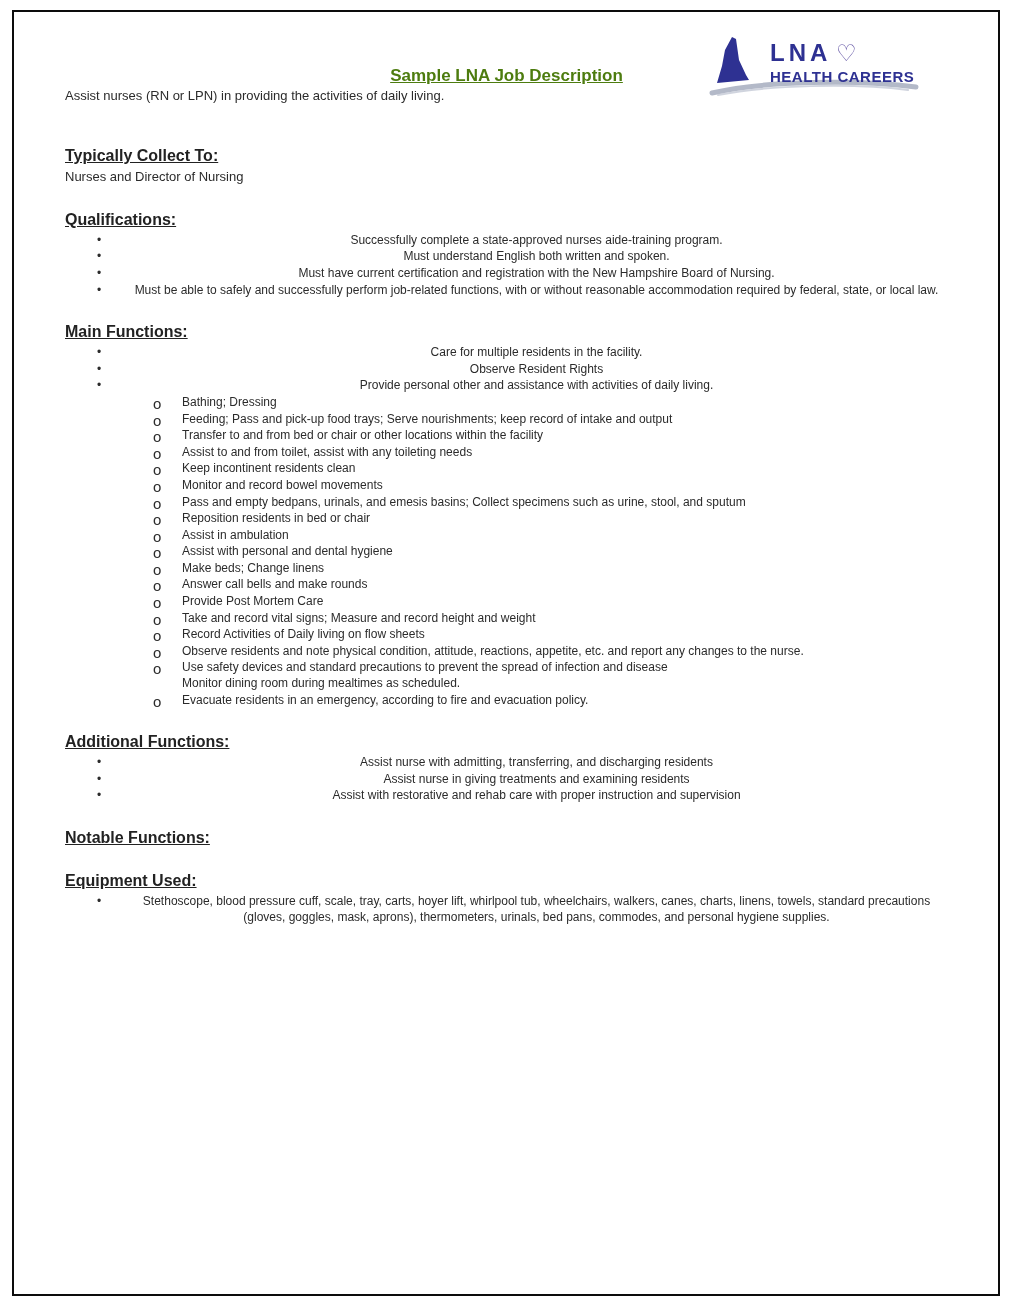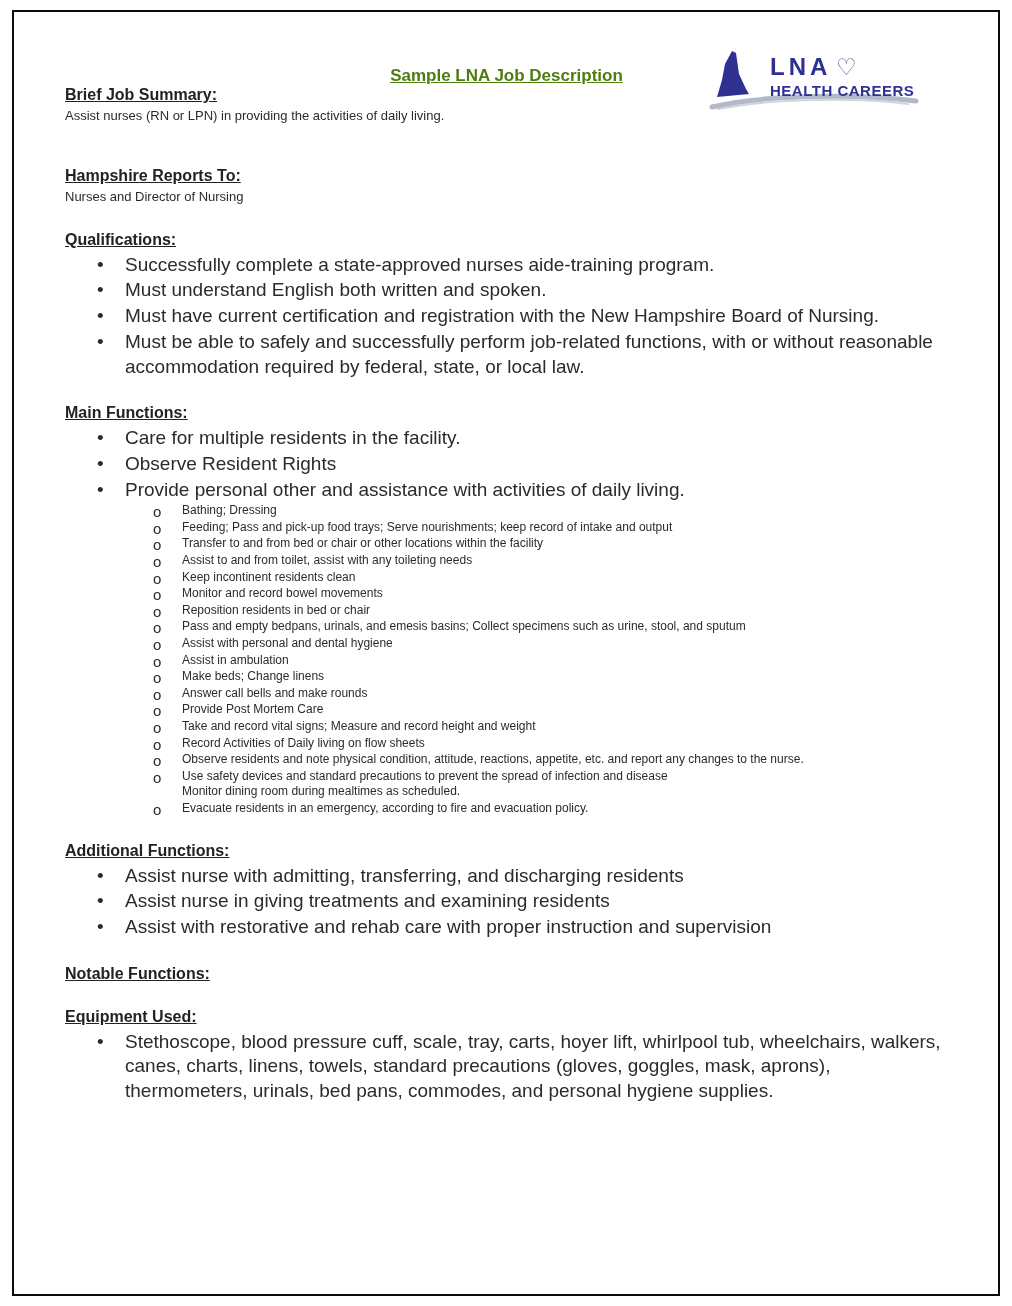--- a/index.html
+++ b/index.html
@@ -37,22 +37,23 @@
   h2.reports-heading { margin-top:42px; }
   p.body-text {
     font-size:13px;
     line-height:1.3;
     margin:2px 0 0 0;
   }
   ul.bullets {
     list-style:none;
     margin:2px 0 0 0;
     padding:0;
-    font-size:19px;
+    font-size:12px;
     line-height:1.3;
+    text-align:center;
   }
   ul.bullets > li {
     position:relative;
     padding-left:60px;
     margin:0 0 1px 0;
   }
   ul.bullets > li::before {
     content:"\2022";
     position:absolute;
     left:32px;
@@ -73,21 +74,21 @@
   ul.subbullets > li::before {
     content:"o";
     position:absolute;
     left:88px;
     top:-1px;
     font-size:15px;
   }
   ul.subbullets > li > span { white-space:pre-line; }
   .logo {
     position:absolute;
-    top:38px;
+    top:24px;
     right:78px;
     width:212px;
     height:66px;
   }
   .logo svg { display:block; }
 </style>
 </head>
 <body>
 
 <div class="page">
@@ -99,24 +100,23 @@
         <path d="M10,59 C60,49 145,47 200,54" stroke="#c4c9d6" stroke-width="2" stroke-linecap="round" fill="none" opacity="0.8"></path>
         <path fill="#2e3192" d="M24,1 L28,3 L29,10 L31,24 L38,39 L41,44 L9,47 L14,30 L17,14 Z"></path>
         <text x="62" y="25" font-family="Liberation Sans, sans-serif" font-size="24" font-weight="bold" letter-spacing="4" fill="#2e3192">LNA</text>
         <text x="128" y="25" font-family="DejaVu Sans, sans-serif" font-size="23" fill="#6456a5">♡</text>
         <text x="62" y="46" font-family="Liberation Sans, sans-serif" font-size="15" font-weight="bold" letter-spacing="0.5" fill="#2e3192">HEALTH CAREERS</text>
       </svg>
     </div>
 
     <h1 class="doc-title">Sample LNA Job Description</h1>
 
-    <h2 class="section-heading first-heading">Brief Job Summary:</h2>
     <p class="body-text">Assist nurses (RN or LPN) in providing the activities of daily living.</p>
 
-    <h2 class="section-heading reports-heading">Hampshire Reports To:</h2>
+    <h2 class="section-heading reports-heading">Typically Collect To:</h2>
     <p class="body-text">Nurses and Director of Nursing</p>
 
     <h2 class="section-heading">Qualifications:</h2>
     <ul class="bullets">
       <li><span>Successfully complete a state-approved nurses aide-training program.</span></li>
       <li><span>Must understand English both written and spoken.</span></li>
       <li><span>Must have current certification and registration with the New Hampshire Board of Nursing.</span></li>
       <li><span>Must be able to safely and successfully perform job-related functions, with or without reasonable accommodation required by federal, state, or local law.</span></li>
     </ul>
 
@@ -126,24 +126,24 @@
       <li><span>Observe Resident Rights</span></li>
       <li><span>Provide personal other and assistance with activities of daily living.</span></li>
     </ul>
     <ul class="subbullets">
       <li><span>Bathing; Dressing</span></li>
       <li><span>Feeding; Pass and pick-up food trays; Serve nourishments; keep record of intake and output</span></li>
       <li><span>Transfer to and from bed or chair or other locations within the facility</span></li>
       <li><span>Assist to and from toilet, assist with any toileting needs</span></li>
       <li><span>Keep incontinent residents clean</span></li>
       <li><span>Monitor and record bowel movements</span></li>
+      <li><span>Pass and empty bedpans, urinals, and emesis basins; Collect specimens such as urine, stool, and sputum</span></li>
       <li><span>Reposition residents in bed or chair</span></li>
-      <li><span>Pass and empty bedpans, urinals, and emesis basins; Collect specimens such as urine, stool, and sputum</span></li>
+      <li><span>Assist in ambulation</span></li>
       <li><span>Assist with personal and dental hygiene</span></li>
-      <li><span>Assist in ambulation</span></li>
       <li><span>Make beds; Change linens</span></li>
       <li><span>Answer call bells and make rounds</span></li>
       <li><span>Provide Post Mortem Care</span></li>
       <li><span>Take and record vital signs; Measure and record height and weight</span></li>
       <li><span>Record Activities of Daily living on flow sheets</span></li>
       <li><span>Observe residents and note physical condition, attitude, reactions, appetite, etc. and report any changes to the nurse.</span></li>
       <li><span>Use safety devices and standard precautions to prevent the spread of infection and disease
 Monitor dining room during mealtimes as scheduled.</span></li>
       <li><span>Evacuate residents in an emergency, according to fire and evacuation policy.</span></li>
     </ul>

